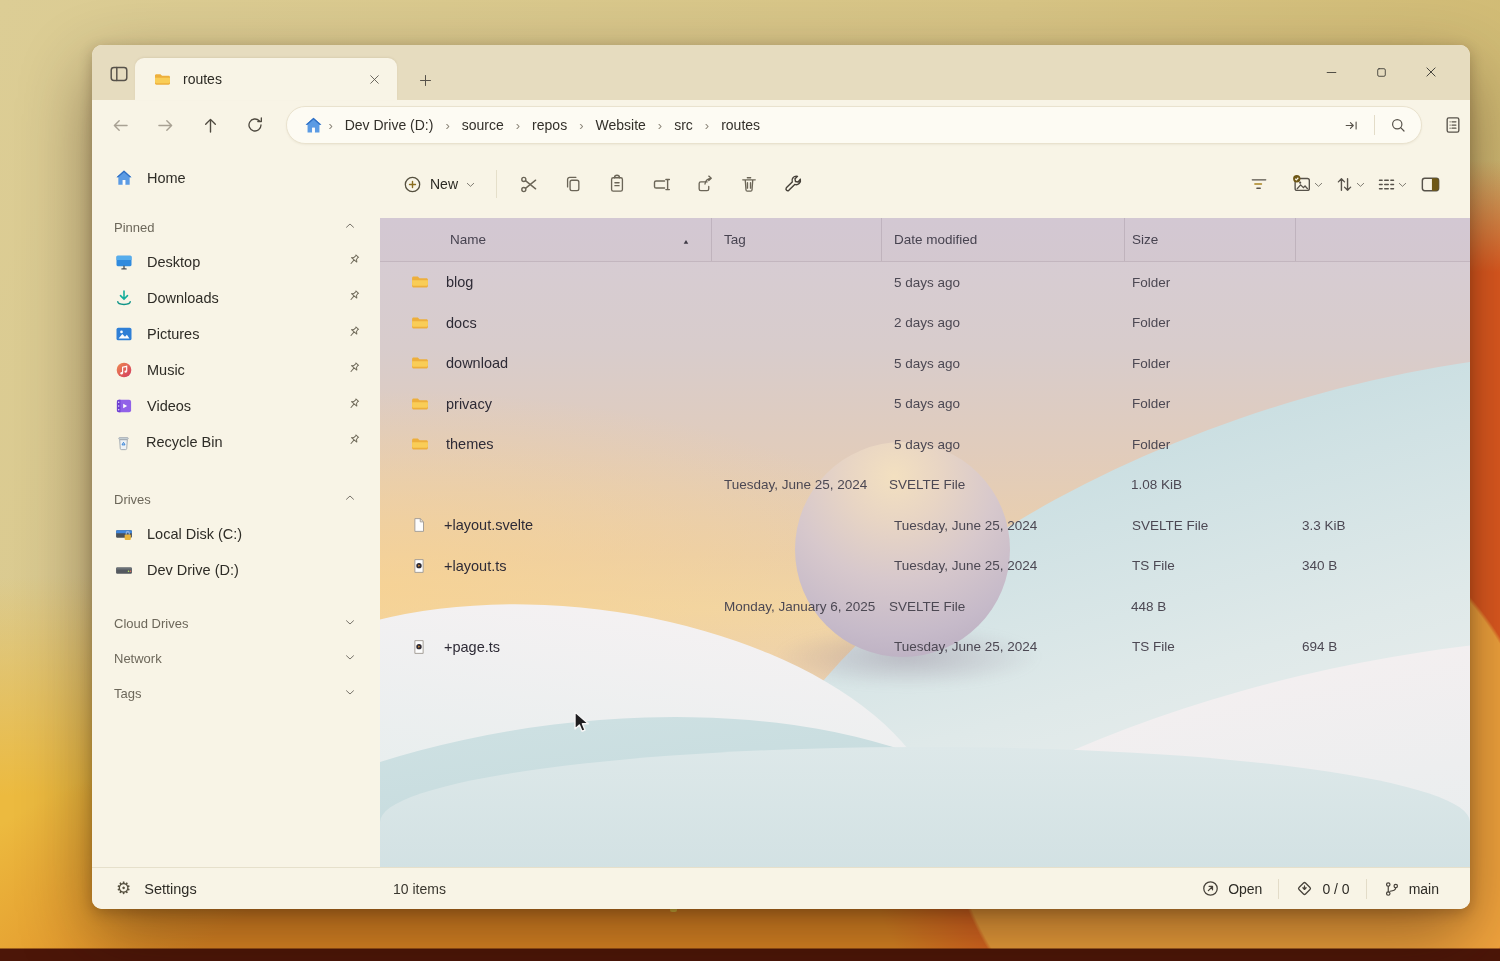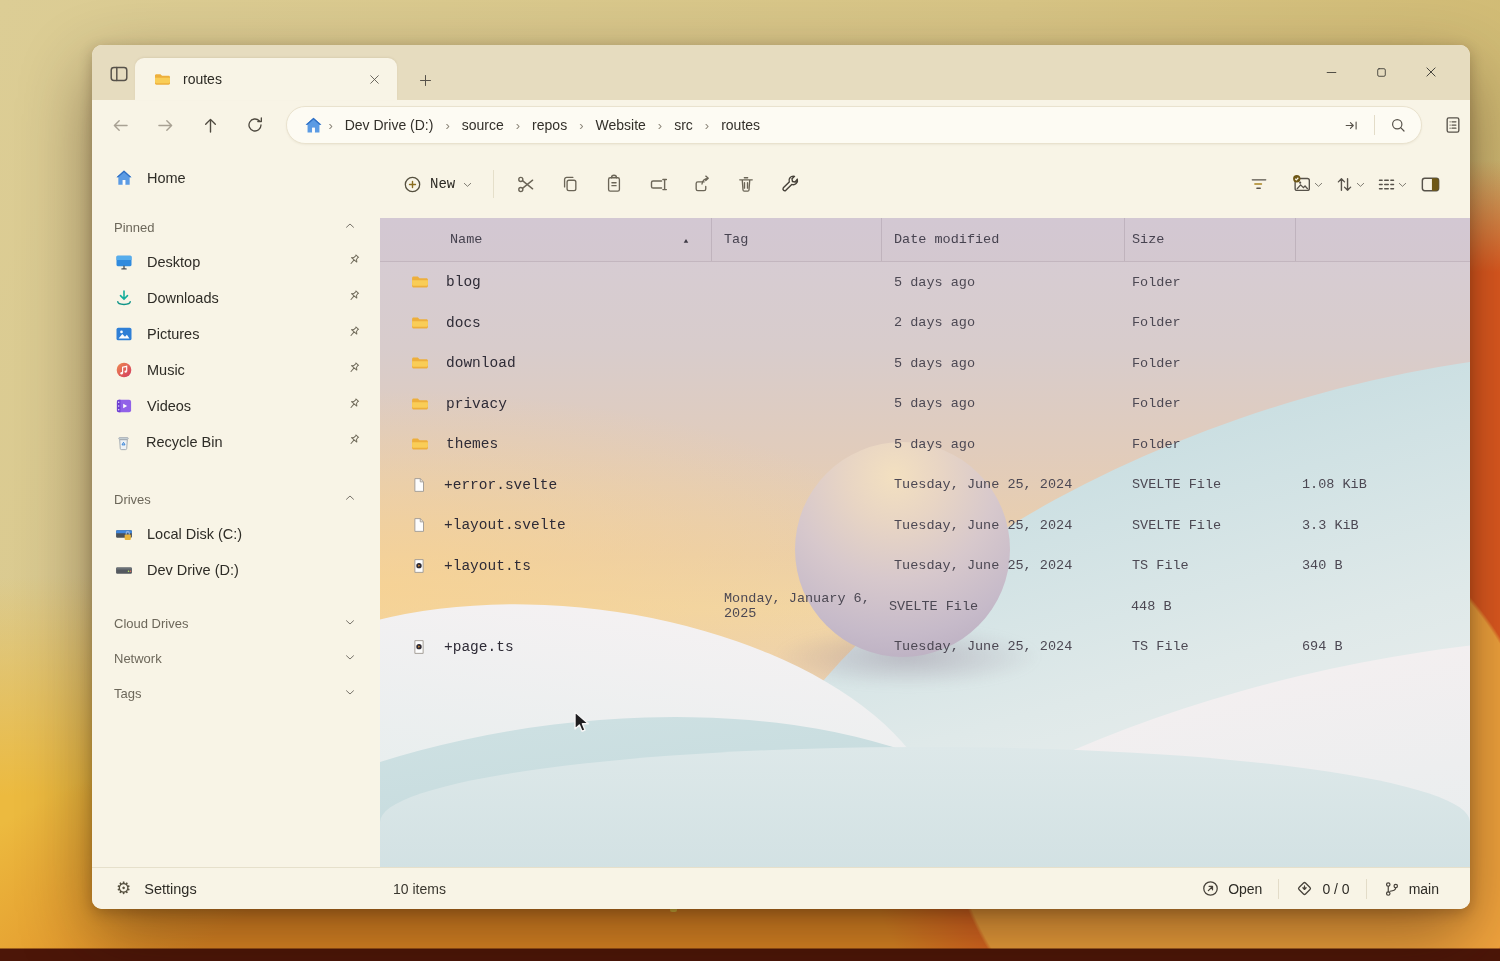--- a/index.html
+++ b/index.html
@@ -58,21 +58,21 @@
   
   .sidebar{ width:288px; padding-top:10px; overflow:hidden; }
   .side-item{ height:36px; display:flex; align-items:center; margin:0 8px; padding:0 10px 0 14px; border-radius:6px; }
   .side-item .lbl{ margin-left:13px; font-size:14.5px; color:#2e2c26; flex:1; }
   .side-head{ height:34px; display:flex; align-items:center; padding:0 24px 0 22px; font-size:13px; color:#6c675a;gap:24px; }
   .side-head .chev{ margin-left:auto; }
   .mt14{ margin-top:14px; } .mt22{ margin-top:22px; } .mt18{ margin-top:18px; }
   .collapsed{ height:35px; }
 
   
-  .content{ flex:1; position:relative;font-family:Liberation Mono, monospace; }
+  .content{ flex:1; position:relative; }
   .commandbar{ position:absolute; left:0; top:0; right:0; height:68px; display:flex; align-items:center; }
   .newbtn{ margin-left:12px; height:34px; display:flex; align-items:center; gap:7px; padding:0 10px; border-radius:6px; }
   .newbtn .nlbl{ font-size:14px; color:#2c2a24; }
   .cmd-divider{ width:1px; height:28px; background:#e5dfca; margin:0 10px; }
   .cmdbtn{ width:38px; height:34px; display:flex; align-items:center; justify-content:center; border-radius:6px; margin:0 3px; }
   .cmd-right{ margin-left:auto; display:flex; align-items:center; padding-right:18px; }
   .cmdgroup{ display:flex; align-items:center; margin-left:10px; }
 
   
   .filearea{ position:absolute; left:0; top:68px; right:0; bottom:0; overflow:hidden; }
@@ -592,27 +592,20 @@
                   </svg>
                   <span>themes</span>
                 </div>
               <div class="fmeta"></div>
               <div class="fmeta">5 days ago</div>
               <div class="fmeta t">Folder</div>
               <div class="fmeta s"></div>
                 <div></div>
             </div>
             <div class="lrow frow">
-              <div class="fname">
-                  <svg width="18" height="18" viewBox="0 0 24 24">
-                    <path d="M6.5 3.5h7.2L18 7.8v12.7H6.5z" fill="#fdfdfd" stroke="#a39d96" stroke-width="1.3" stroke-linejoin="round"></path>
-                    <path d="M13.7 3.5v4.3H18" fill="none" stroke="#a39d96" stroke-width="1.3"></path>
-                  </svg>
-                  <span>+error.svelte</span>
-                </div>
               <div class="fmeta"></div>
               <div class="fmeta">Tuesday, June 25, 2024</div>
               <div class="fmeta t">SVELTE File</div>
               <div class="fmeta s">1.08 KiB</div>
                 <div></div>
             </div>
             <div class="lrow frow">
               <div class="fname">
                   <svg width="18" height="18" viewBox="0 0 24 24">
                     <path d="M6.5 3.5h7.2L18 7.8v12.7H6.5z" fill="#fdfdfd" stroke="#a39d96" stroke-width="1.3" stroke-linejoin="round"></path>

